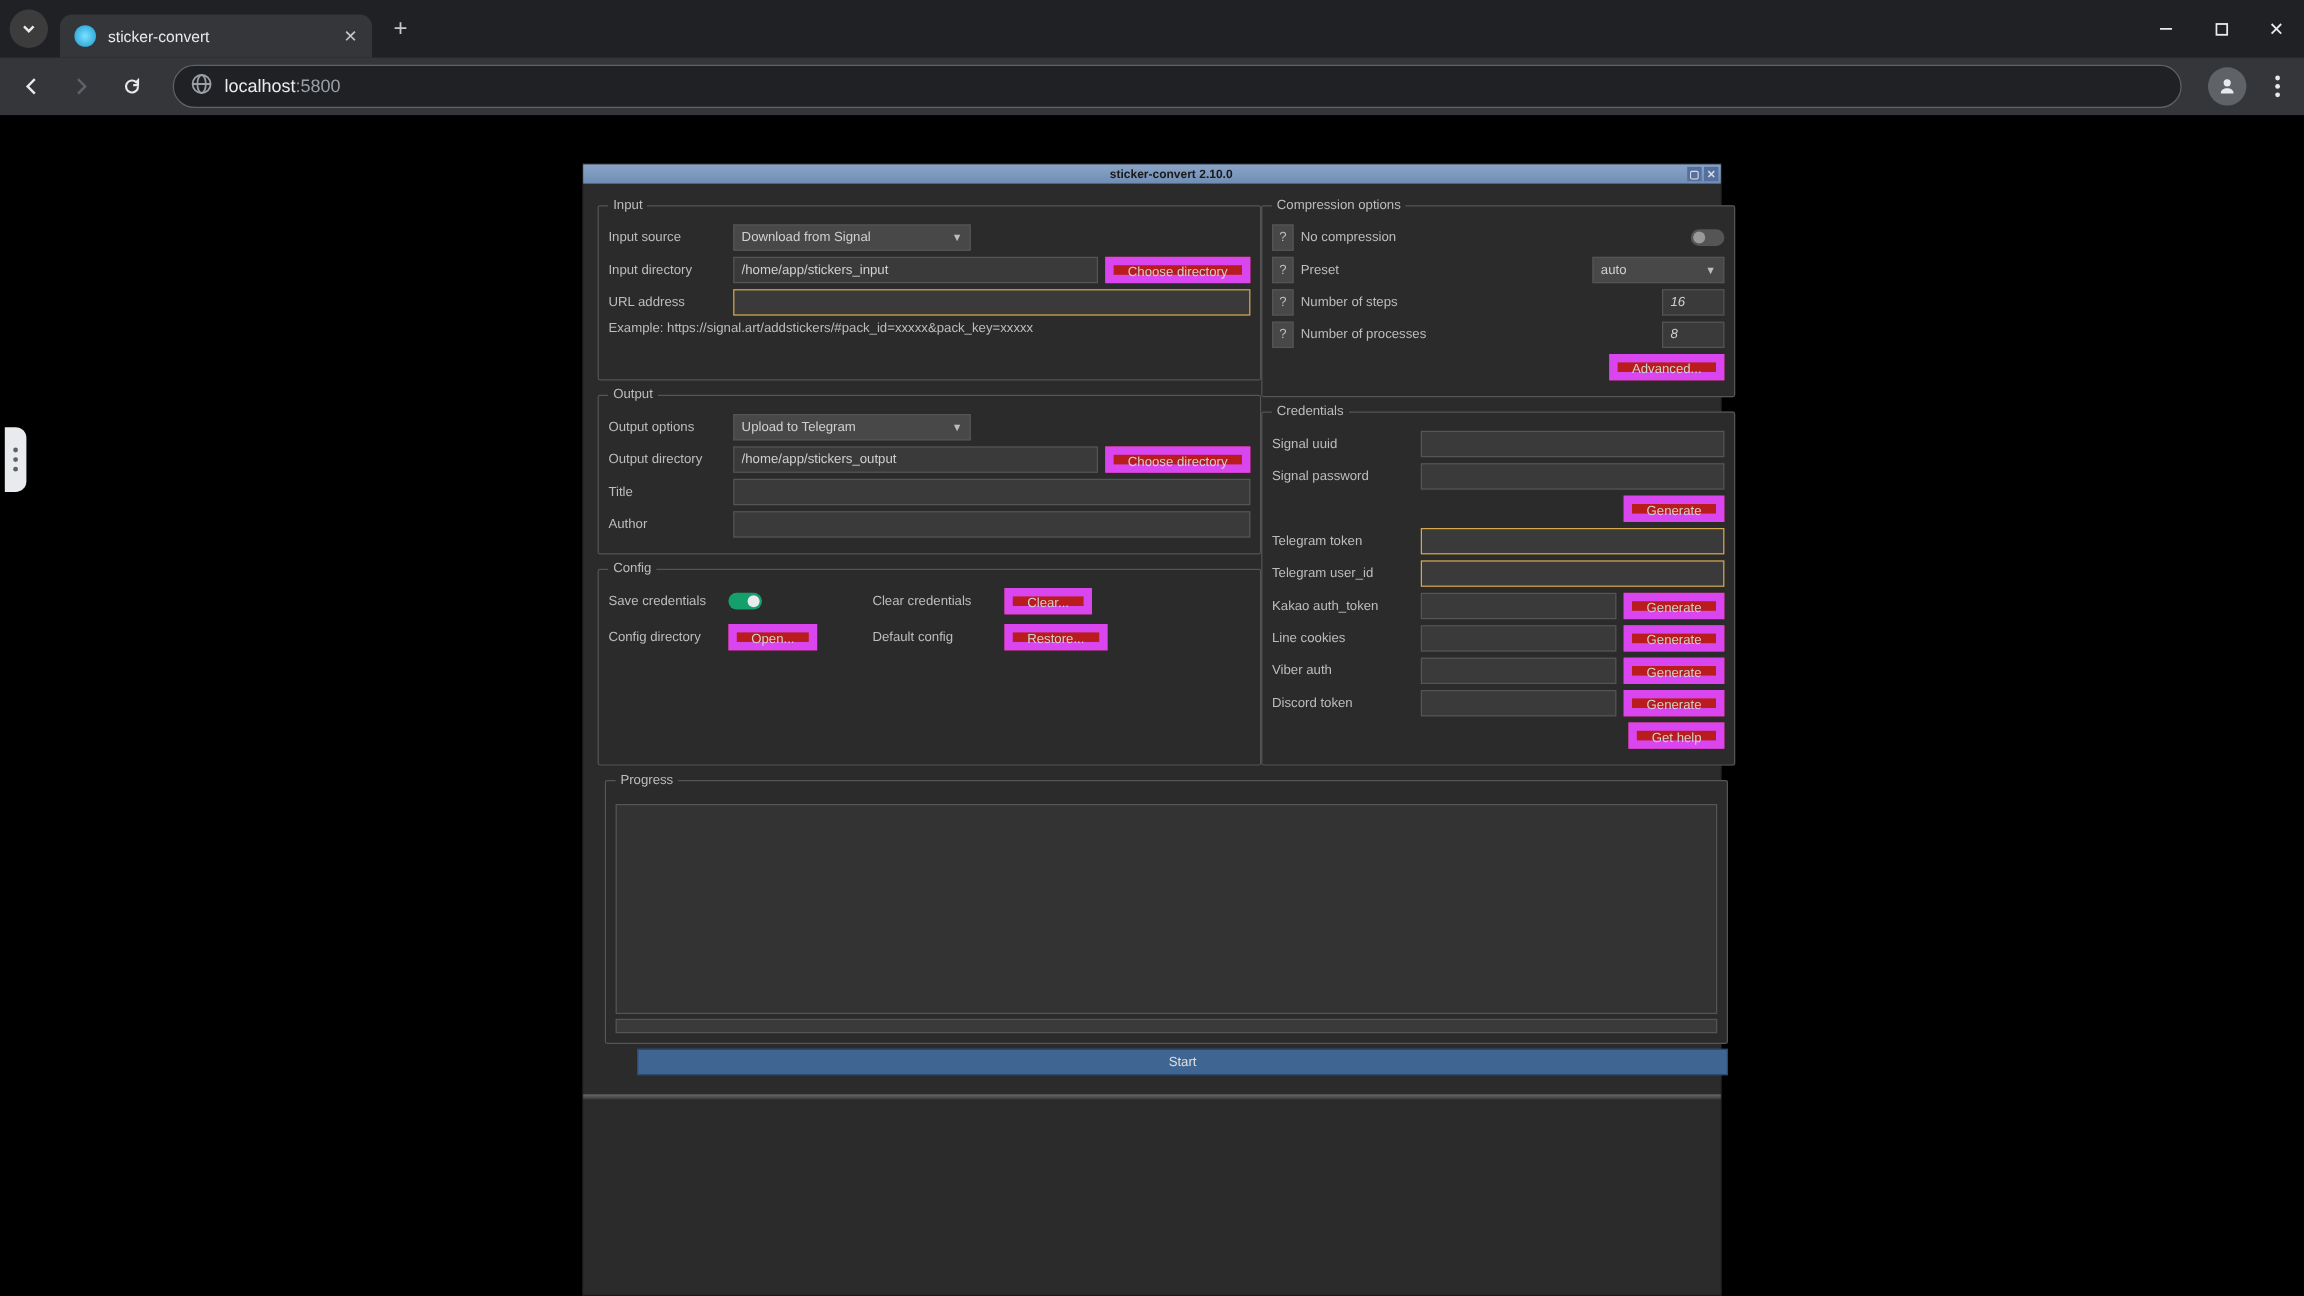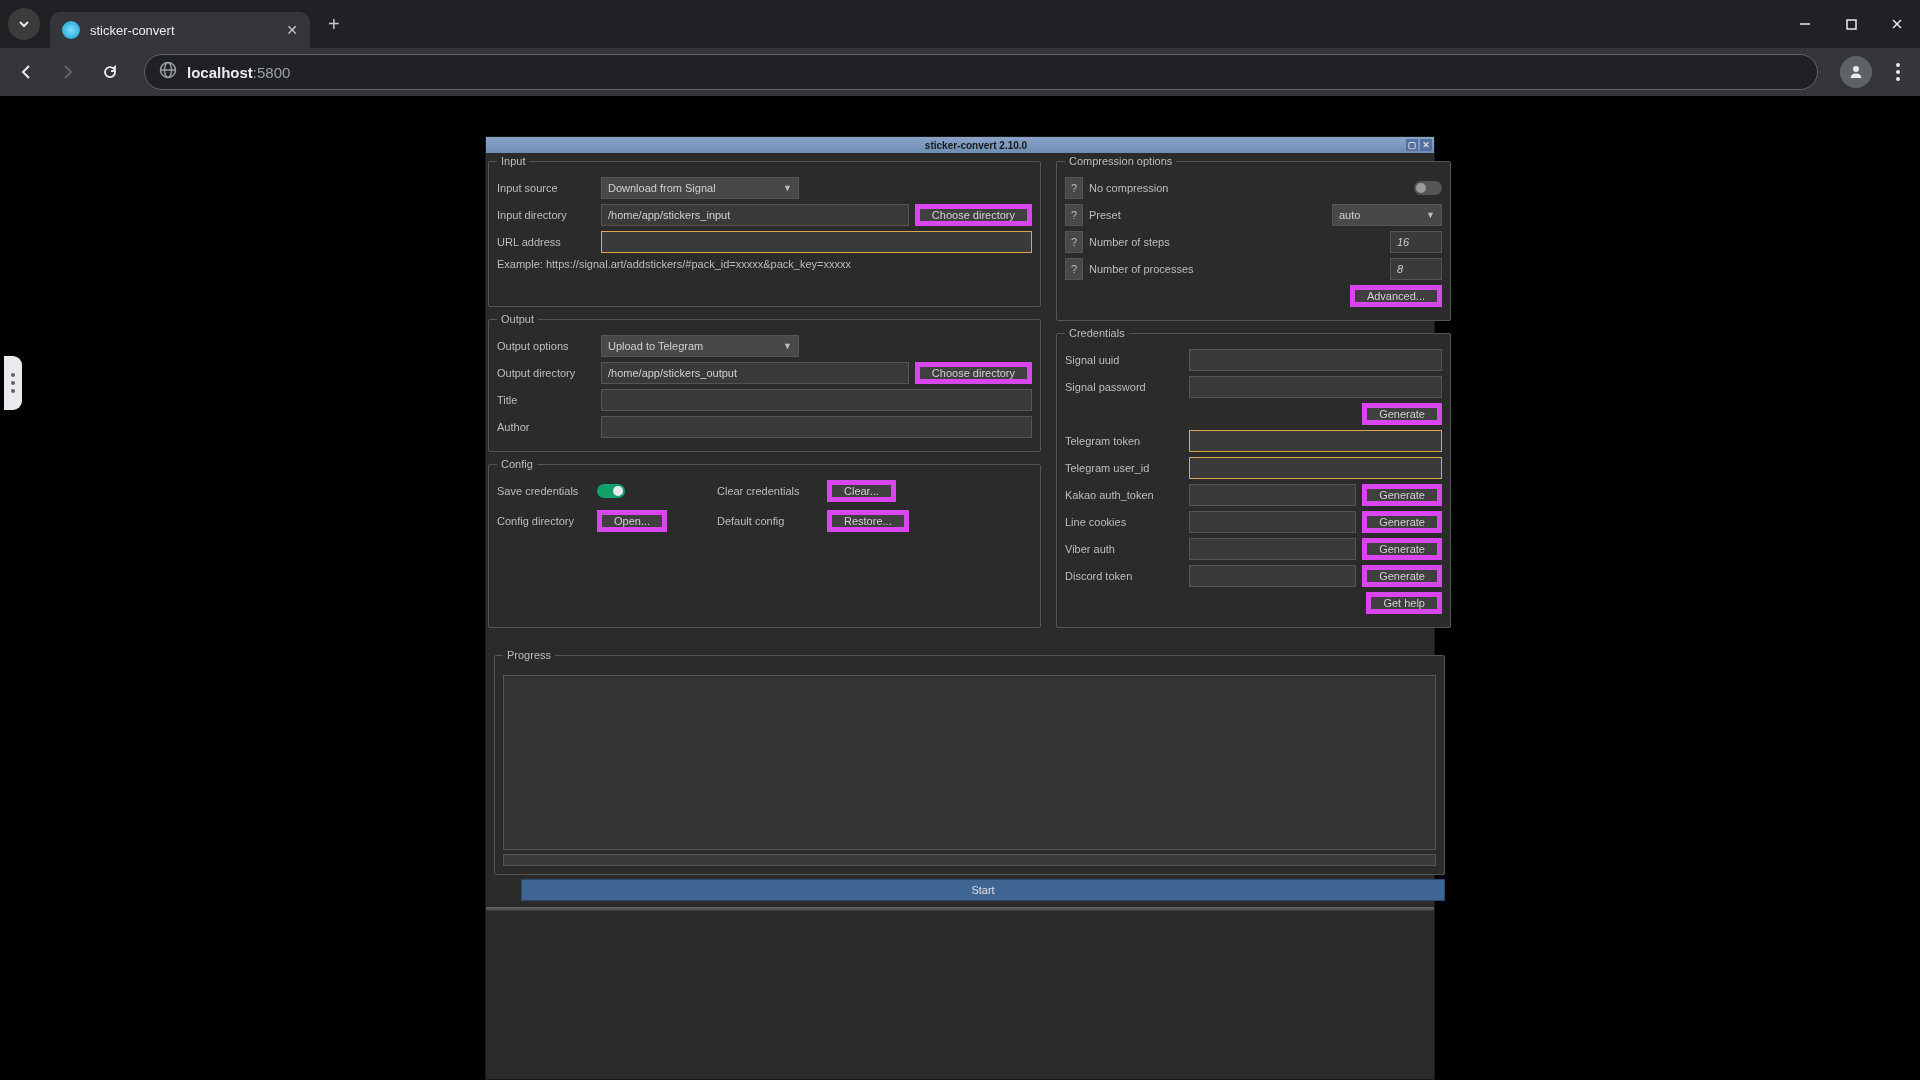--- a/index.html
+++ b/index.html
@@ -13,53 +13,53 @@
 .tab-title { color:#e8eaed; font-size:13px; flex:1; }
 .tab-close { color:#c7c7c7; font-size:14px; cursor:pointer; }
 .new-tab { color:#c7c7c7; font-size:20px; margin-left:18px; cursor:pointer; }
 .win-controls { margin-left:auto; display:flex; }
 .win-btn { width:46px; height:32px; display:flex; align-items:center; justify-content:center; color:#e8eaed; font-size:15px; }
 
 .toolbar { height:48px; background:#35363a; display:flex; align-items:center; padding:0 8px; gap:6px; }
 .nav-btn { width:36px; height:36px; border-radius:18px; display:flex; align-items:center; justify-content:center; color:#bdc1c6; font-size:18px; }
 .nav-btn.disabled { color:#5f6368; }
 .omnibox { flex:1; height:36px; background:#202124; border:1px solid #5f6368; border-radius:20px; display:flex; align-items:center; padding:0 14px; margin:0 10px; }
-.url-host { color:#e8eaed; font-size:15px;font-weight:bold; }
+.url-host { color:#e8eaed; font-size:15px; }
 .url-path { color:#9aa0a6; font-size:15px; }
 .avatar { width:32px; height:32px; border-radius:50%; background:#5f6368; display:flex; align-items:center; justify-content:center; margin:0 6px; }
 .avatar svg { width:18px; height:18px; fill:#e8eaed; }
 .kebab { width:28px; display:flex; flex-direction:column; align-items:center; gap:3px; }
 .kebab span { width:4px; height:4px; border-radius:50%; background:#e8eaed; }
 
 
 .viewport { height:984px; background:#000; display:flex; justify-content:center; position:relative; }
 .side-handle { position:absolute; left:4px; top:260px; width:18px; height:54px; background:#e8eaed; border-radius:0 9px 9px 0; display:flex; flex-direction:column; align-items:center; justify-content:center; gap:4px; }
 .side-handle span { width:4px; height:4px; border-radius:50%; background:#5f6368; }
 
 
 .app-shell { width:950px; margin-top:40px; background:#2b2b2b; border:1px solid #1a1a1a; }
 .titlebar { height:16px; background:linear-gradient(#8aa4c8,#6f8db4); display:flex; align-items:center; justify-content:center; position:relative; font-size:10px; font-weight:bold; color:#1a1a1a;padding-left:32px; }
 .titlebar-right { position:absolute; right:2px; display:flex; gap:2px; }
 .tb-btn { width:12px; height:12px; background:#5470a0; color:#dcdcdc; font-size:9px; display:flex; align-items:center; justify-content:center; }
 
-.app-body { display:grid; grid-template-columns: 553px 395px; gap:15px; padding:2px; }
+.app-body { display:grid; grid-template-columns: 553px 395px; gap:0; padding:12px; }
 .full-row { grid-column:1 / -1; }
 
 fieldset { border:1px solid #555; border-radius:2px; padding:10px 8px 8px 8px; position:relative; margin-bottom:6px; background:#2b2b2b; }
 legend { font-size:11px; color:#bdbdbd; padding:0 4px; background:#2b2b2b; }
 
 .row { display:flex; align-items:center; gap:6px; margin-bottom:5px; min-height:22px; }
 .lbl { font-size:11px; color:#bdbdbd; width:98px; }
 .lbl-narrow { width:130px; font-size:11px; color:#bdbdbd; }
 
 input[type=text], .txt { height:22px; background:#3a3a3a; border:1px solid #555; color:#d0d0d0; font-size:11px; padding:0 6px; }
 input.focused { border:1px solid #d9a94f; }
 select, .dropdown { height:22px; background:#484848; border:1px solid #555; color:#d0d0d0; font-size:11px; padding:0 6px; display:flex; align-items:center; justify-content:space-between; }
 .dd-arrow { font-size:9px; color:#bdbdbd; margin-left:8px; }
-button.btn { height:22px; background:#404040; border:5px solid #d946ef; color:#d0d0d0; font-size:11px; padding:0 12px; cursor:pointer; }
+button.btn { height:22px; background:#b91c1c; border:7px solid #d946ef; color:#d0d0d0; font-size:11px; padding:0 12px; cursor:pointer; }
 .help { width:18px; height:22px; background:#484848; border:1px solid #555; color:#bdbdbd; font-size:11px; display:flex; align-items:center; justify-content:center; }
 
 .hint { font-size:11px; color:#bdbdbd; margin-top:2px; }
 
 .w-dropdown { width:198px; }
 .w-dirinput { flex:1; }
 .w-num { width:52px;font-style:italic; }
 .w-preset { width:110px; }
 .flex1 { flex:1; }
 

